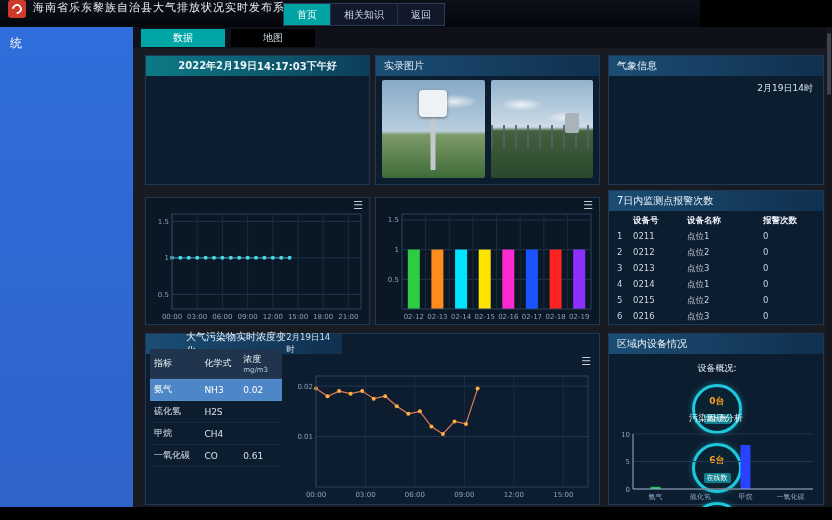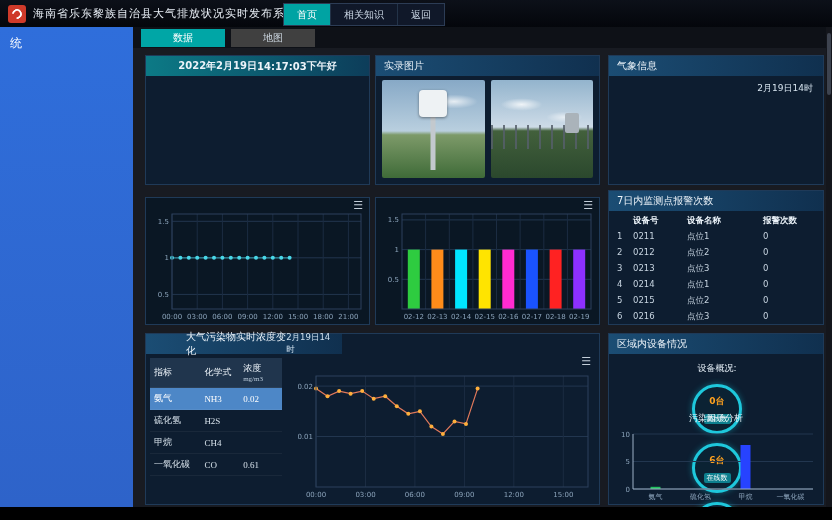--- a/index.html
+++ b/index.html
@@ -1,39 +1,39 @@
 <!DOCTYPE html>
 <html><head>
 <meta charset="utf-8">
 <style>
   html,body{margin:0;padding:0;}
   body{width:832px;height:520px;position:relative;overflow:hidden;background:#000;
        font-family:"DejaVu Sans","Liberation Sans",sans-serif;color:#dfe7ef;}
 
   
-  .topbar{position:absolute;left:0;top:0;width:832px;height:27px;
-          background:linear-gradient(180deg,#0c1019,#04060b);display:flex;align-items:center;z-index:5;}
+  .topbar{position:absolute;left:0;top:0;width:700px;height:27px;
+          background:linear-gradient(180deg,#0c1019,#04060b);display:flex;align-items:flex-start;z-index:5;}
   .logo{width:18px;height:18px;margin:0 7px 0 8px;background:#cf3a2a;border-radius:3px;position:relative;flex:0 0 auto;}
   .logo::after{content:"";position:absolute;inset:4px;border:2px solid #fff;border-radius:50%;border-left-color:transparent;transform:rotate(-40deg);}
   .app-title{font-size:11px;color:#e9eff6;letter-spacing:1px;white-space:nowrap;}
   .nav{position:absolute;left:283px;top:3px;height:21px;display:flex;border:1px solid #2c3c55;background:#101829;}
   .nav-item{padding:0 13px;font-size:10px;display:flex;align-items:center;color:#c9d5e3;
             border-right:1px solid #233348;cursor:pointer;white-space:nowrap;}
   .nav-item:last-child{border-right:none;}
   .nav-item.active{background:#00a3a3;color:#fff;}
 
   
   .sidebar{position:absolute;left:0;top:27px;width:133px;height:480px;
            background:linear-gradient(180deg,#2f6edb,#2e63c9);}
   .sidebar-label{padding:8px 10px;font-size:12px;color:#fff;}
   .content{position:absolute;left:133px;top:27px;width:699px;height:480px;background:#181b22;}
   .tabbar{position:absolute;left:133px;top:27px;width:699px;height:21px;background:#0e1117;
           display:flex;align-items:center;gap:6px;padding-left:8px;box-sizing:border-box;}
   .tab{height:18px;min-width:64px;padding:0 10px;display:flex;align-items:center;justify-content:center;
-       font-size:10px;background:#404040;color:#ccd6e0;cursor:pointer;}
+       font-size:10px;background:#000000;color:#ccd6e0;cursor:pointer;}
   .tab.active{background:#00a6a6;color:#fff;}
 
   
   .panel{position:absolute;background:#0d1d30;border:1px solid #1f3a58;box-sizing:border-box;}
   .panel-hd{height:20px;background:linear-gradient(90deg,#1b4d74,#10304f);display:flex;align-items:center;
             gap:0;padding:0 8px;font-size:10px;color:#ecf3f9;}
   .panel-hd.greet{background:linear-gradient(90deg,#0c7a86,#0d3d5a);justify-content:center;font-weight:bold;}
   .panel-hd .hd-date{margin-left:auto;font-size:8.5px;color:#cfe0ee;}
   .panel-hd.half{position:absolute;left:0;top:0;width:196px;box-sizing:border-box;padding-left:40px;}
 
@@ -80,21 +80,21 @@
   #chart-factor{position:absolute;left:4px;top:94px;width:206px;height:74px;}
   svg text{fill:#8ba3ba;font-size:7px;font-family:"DejaVu Sans",sans-serif;}
   .nh3-title{position:absolute;left:140px;top:22px;width:308px;text-align:center;font-size:10px;color:#eaf2f8;}
 
   
   .alarm-table{position:absolute;left:4px;right:4px;top:22px;bottom:2px;font-size:8.5px;}
   .a-row{display:grid;grid-template-columns:16px 54px 1fr 52px;padding:2px 4px;color:#c7d4e0;}
   .a-row.a-head{color:#ecf3f9;font-weight:bold;}
 
   
-  .p-table{position:absolute;left:4px;top:24px;width:132px;font-size:9px;font-family:Liberation Serif, serif;}
+  .p-table{position:absolute;left:4px;top:15px;width:132px;font-size:9px;}
   .p-row{display:grid;grid-template-columns:1.3fr 1fr .9fr;align-items:center;padding:4px 4px;
          color:#d6e1ea;border-bottom:1px solid rgba(255,255,255,.05);}
   .p-row.p-head{background:#20354d;color:#ecf3f9;}
   .p-row.hl{background:#4d87c7;color:#fff;}
   .unit{display:block;font-size:7px;color:#b9cada;}
 
   
   .stats-row{position:absolute;left:6px;right:4px;top:28px;display:flex;align-items:center;gap:9px;flex-direction:column;}
   .stats-label{font-size:9px;color:#e2ecf4;white-space:nowrap;}
   .stat-circle{width:44px;height:44px;border:3px solid #1ec8dc;border-radius:50%;background:#0b2233;

